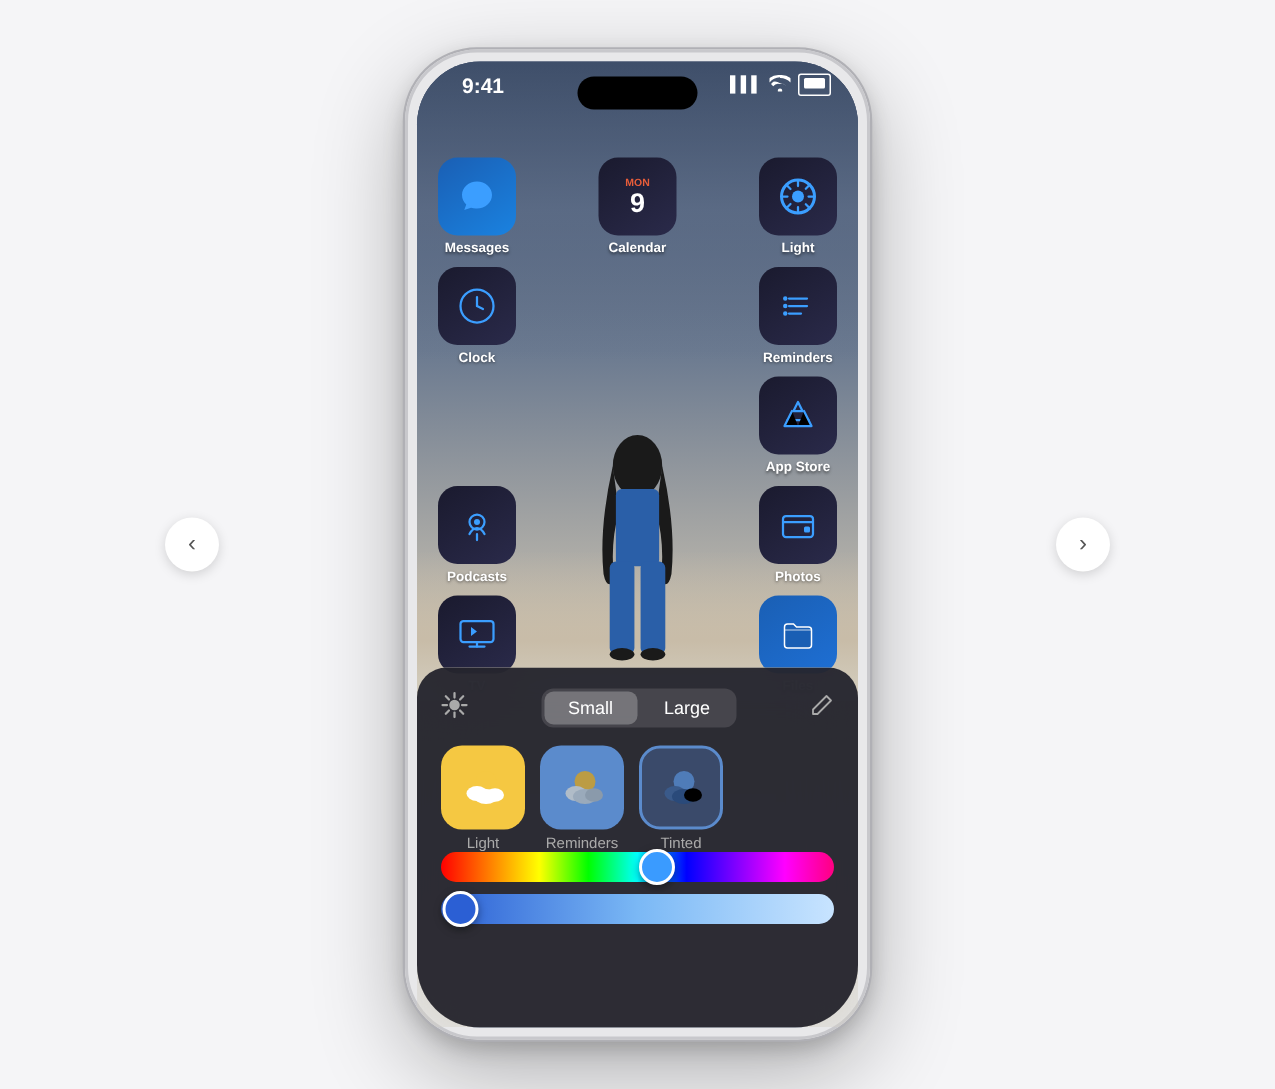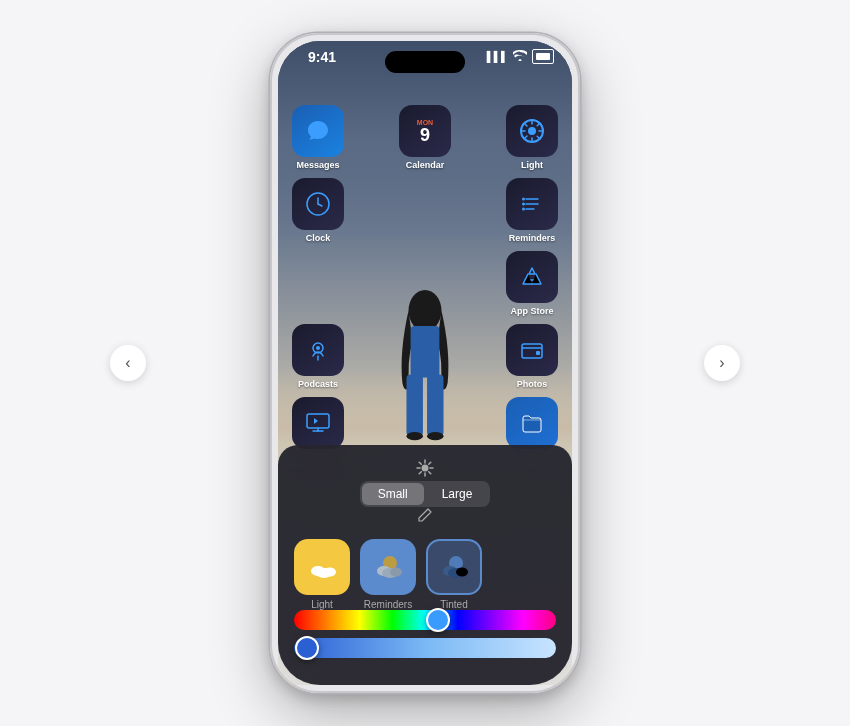--- a/index.html
+++ b/index.html
@@ -183,21 +183,20 @@
       padding: 14px 16px;
       z-index: 10;
     }
 
     
     .size-row {
       display: flex;
       align-items: center;
       justify-content: space-between;
       margin-bottom: 12px;
-      flex-direction: column;
     }
 
     .sun-icon {
       color: #aaa;
       font-size: 16px;
     }
 
     .size-pills {
       display: flex;
       background: rgba(255,255,255,0.12);

